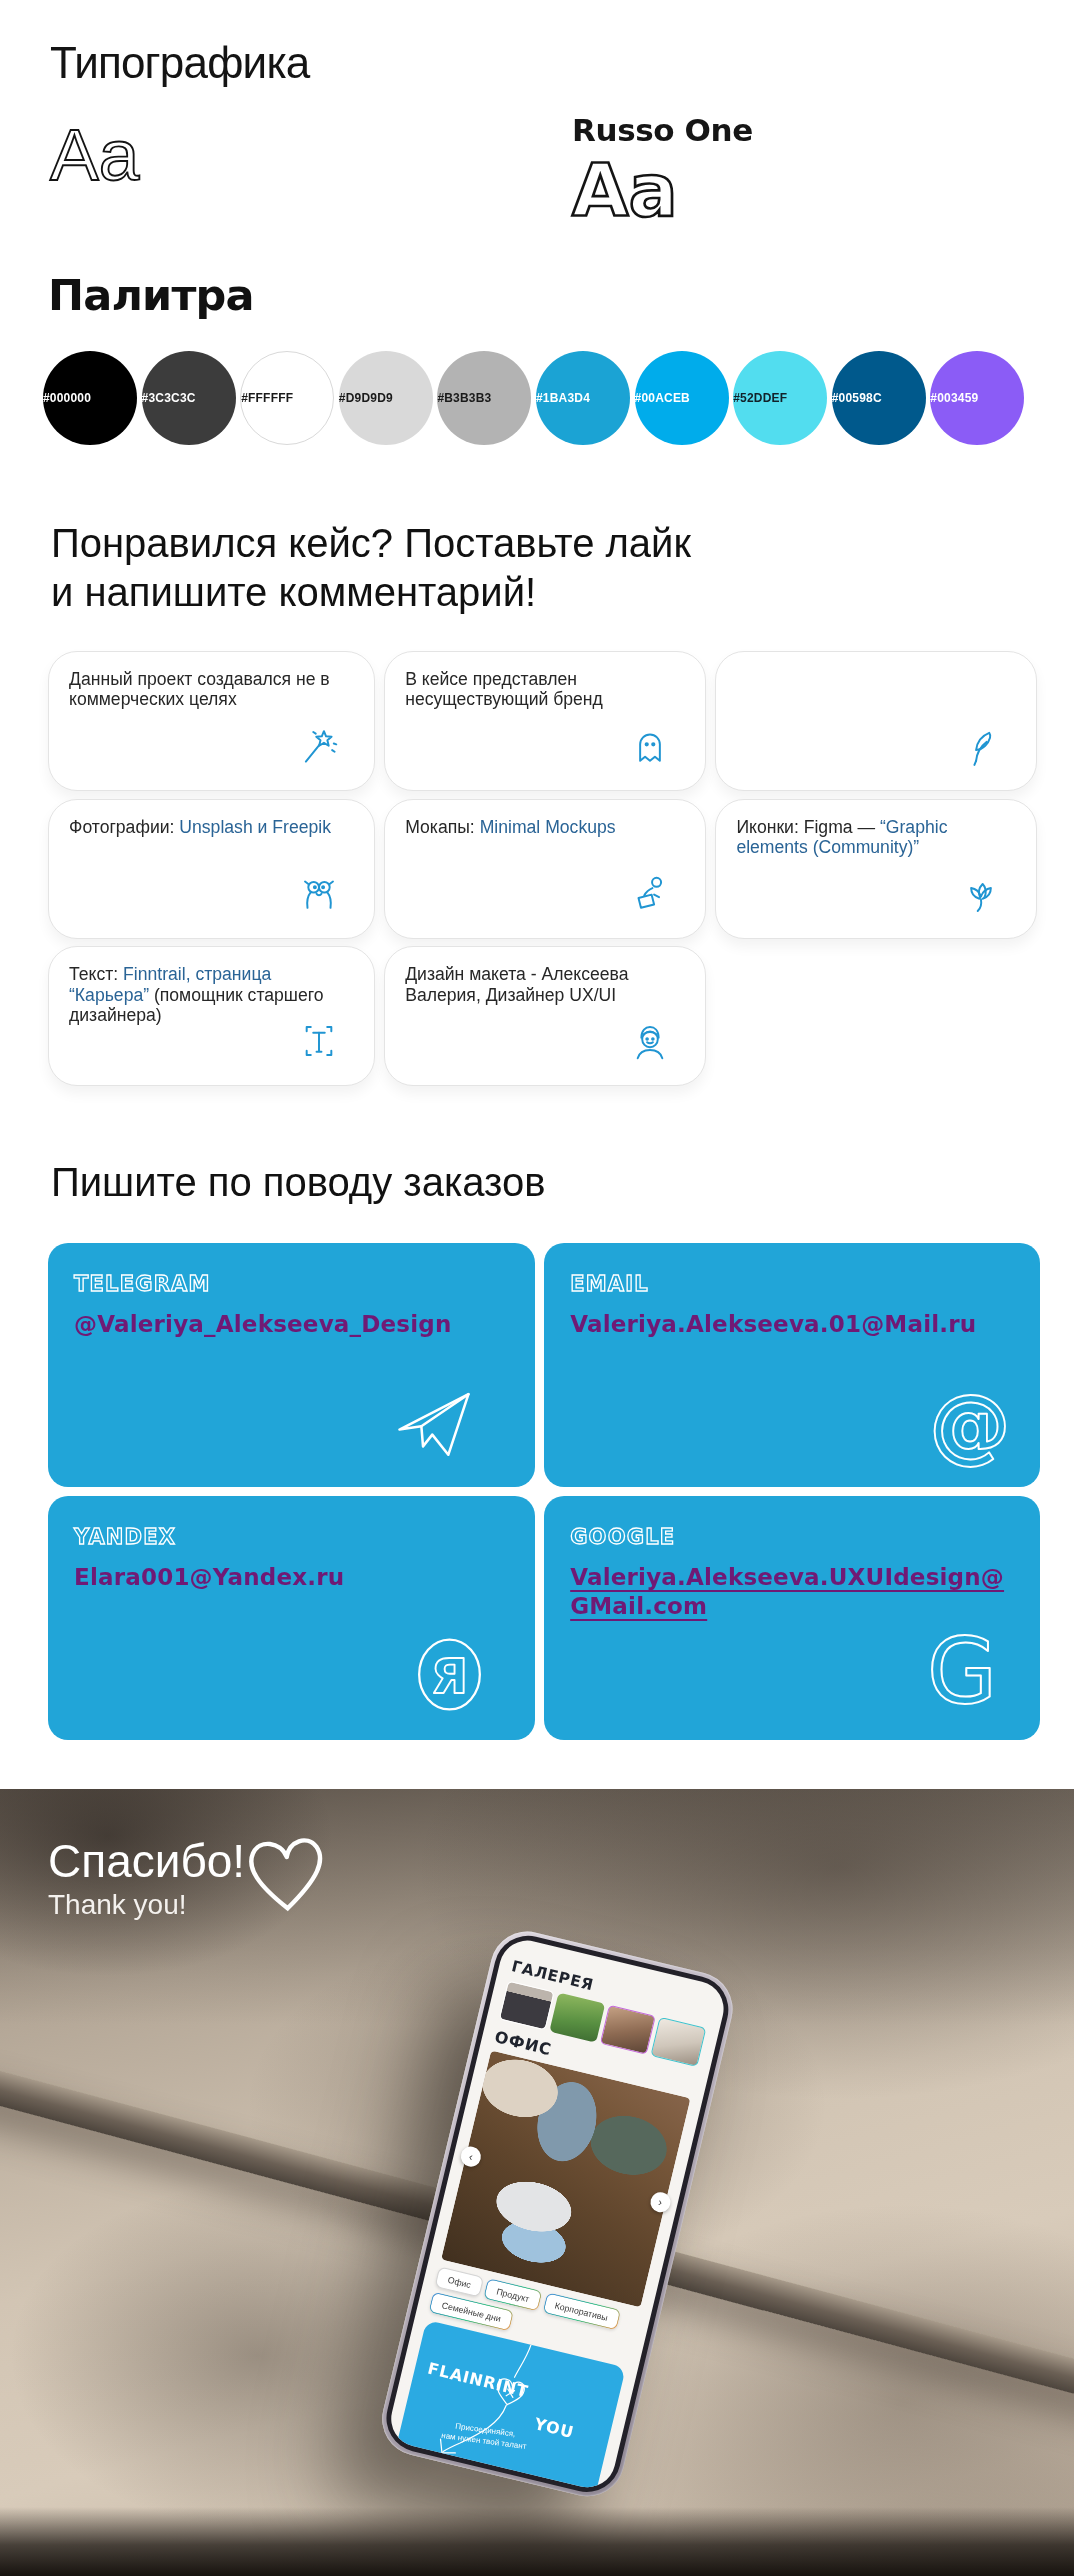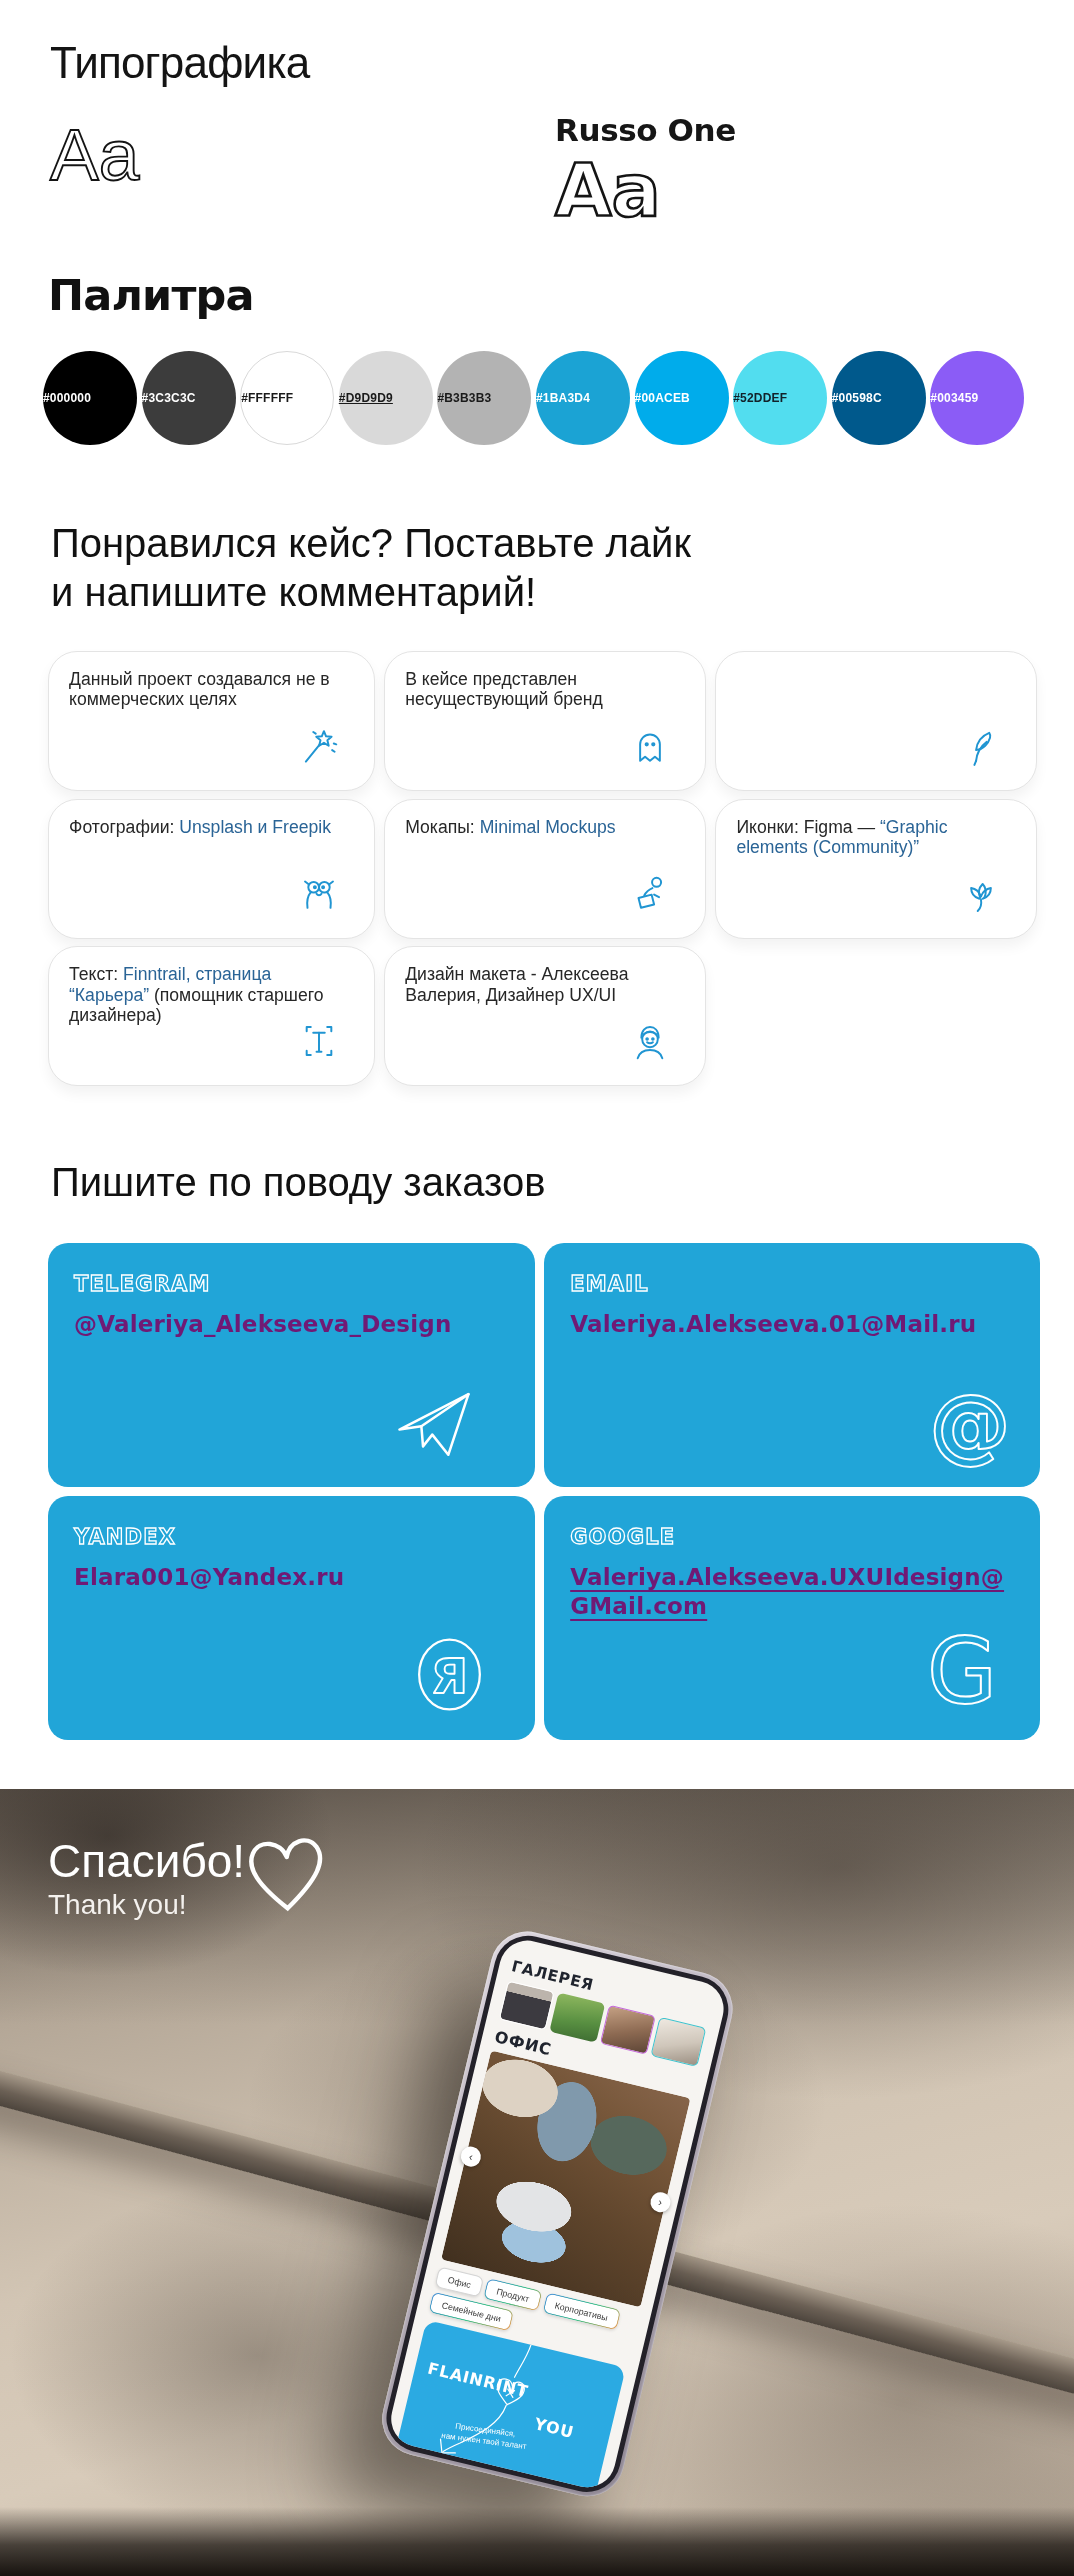--- a/index.html
+++ b/index.html
@@ -10,21 +10,21 @@
     --ink:#1a1a1a;
   }
   *{box-sizing:border-box;margin:0;padding:0;}
   html,body{background:#fff;}
   .page{position:relative;width:1074px;height:2576px;background:#fff;overflow:hidden;
         font-family:"Liberation Sans",sans-serif;color:var(--ink);}
 
   
   .typo-title{position:absolute;left:50px;top:38px;font-size:44px;font-weight:400;letter-spacing:-0.8px;color:#141414;}
   .font-col-1{position:absolute;left:50px;top:112px;width:430px;}
-  .font-col-2{position:absolute;left:555px;top:112px;width:430px;}
+  .font-col-2{position:absolute;left:572px;top:112px;width:430px;}
   .font-name{font-size:31px;font-weight:400;color:#161616;}
   .font-name.russo{font-family:"DejaVu Sans",sans-serif;font-weight:800;letter-spacing:-0.4px;}
   .font-sample{margin-top:6.1px;font-size:73px;line-height:73px;color:#fff;
                -webkit-text-stroke:1.9px #141414;font-weight:400;}
   .font-sample.russo{font-family:"DejaVu Sans",sans-serif;font-weight:800;-webkit-text-stroke:2.7px #141414;}
 
   
   .palette-title{position:absolute;left:48px;top:270px;font-family:"DejaVu Sans",sans-serif;
                  font-weight:800;font-size:43px;letter-spacing:-0.8px;color:#111;}
   .swatches{position:absolute;left:43px;top:351px;display:flex;gap:4.6px;}
@@ -148,21 +148,21 @@
   <div class="swatches">
     <div class="swatch" style="background: rgb(0, 0, 0);">
         <span style="color: rgb(255, 255, 255);">#000000</span>
       </div>
     <div class="swatch" style="background: rgb(60, 60, 60);">
         <span style="color: rgb(255, 255, 255);">#3C3C3C</span>
       </div>
     <div class="swatch swatch--outlined" style="background: rgb(255, 255, 255);">
         <span style="color: rgb(26, 26, 26);">#FFFFFF</span>
       </div>
-    <div class="swatch" style="background: rgb(217, 217, 217); text-decoration: underline;">
+    <div class="swatch" style="background: rgb(217, 217, 217);">
         <span style="color: rgb(26, 26, 26);">#D9D9D9</span>
       </div>
     <div class="swatch" style="background: rgb(179, 179, 179);">
         <span style="color: rgb(26, 26, 26);">#B3B3B3</span>
       </div>
     <div class="swatch" style="background: rgb(27, 163, 212);">
         <span style="color: rgb(255, 255, 255);">#1BA3D4</span>
       </div>
     <div class="swatch" style="background: rgb(0, 172, 235);">
         <span style="color: rgb(255, 255, 255);">#00ACEB</span>

